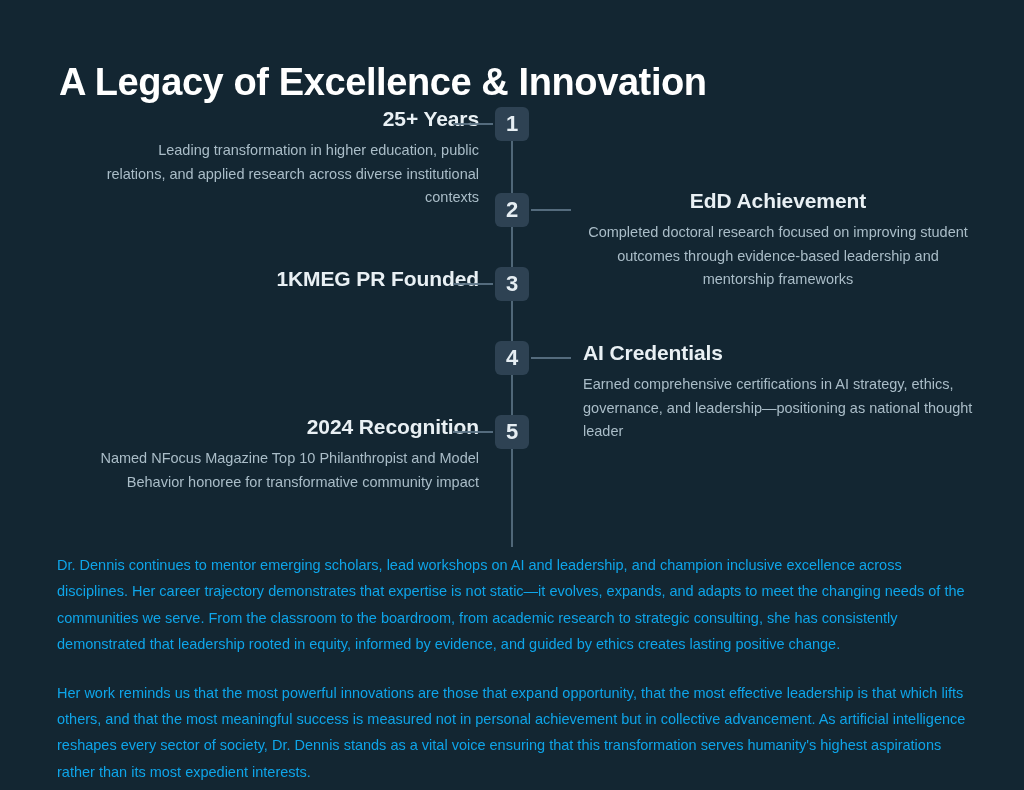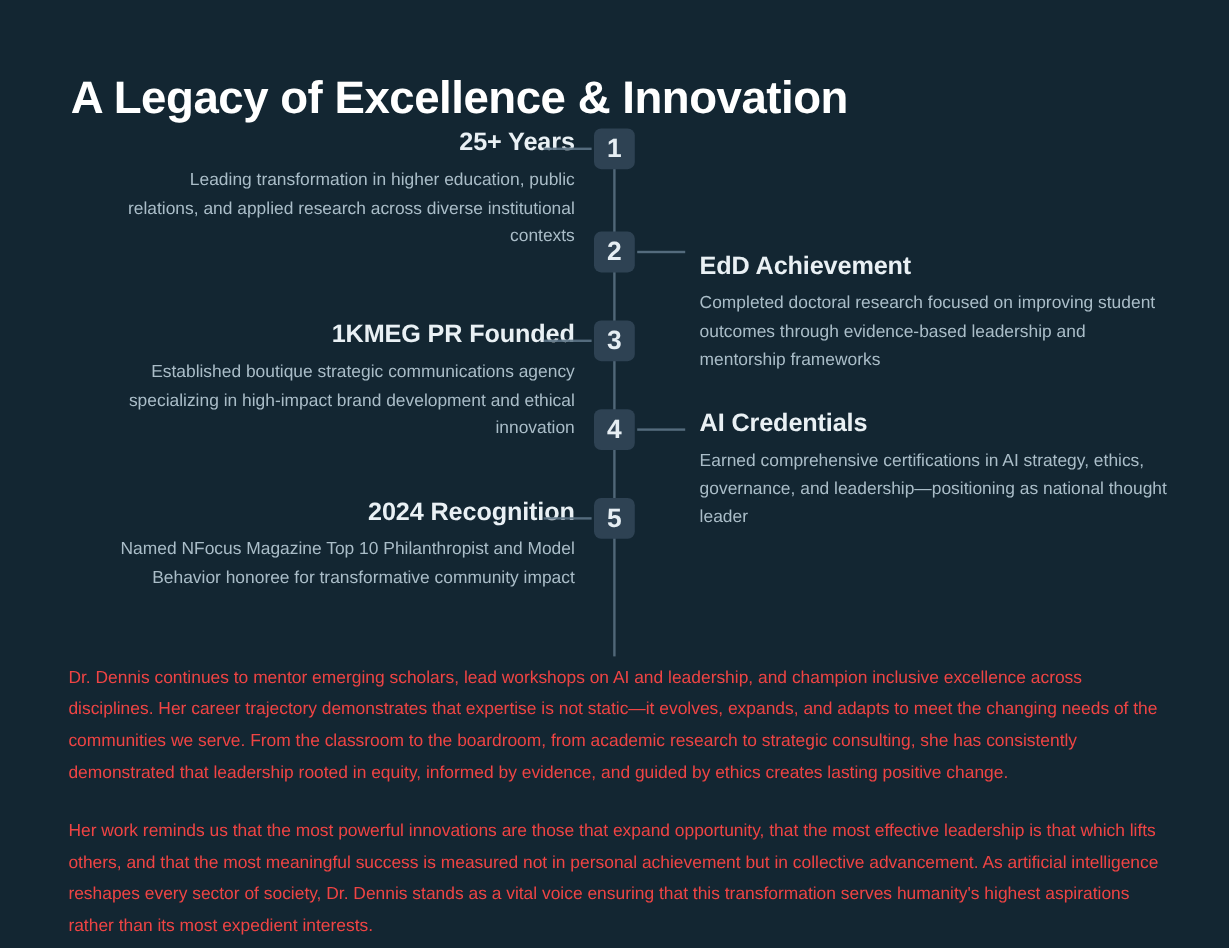--- a/index.html
+++ b/index.html
@@ -126,21 +126,21 @@
   .prose {
     position: absolute;
     left: 57px;
     top: 552px;
     width: 910px;
   }
   .prose p {
     margin: 0 0 22px 0;
     font-size: 14.5px;
     line-height: 1.82;
-    color: #ef4444;
+    color: #0ea5e9;
     text-align: left;
   }
   .prose p:last-child { margin-bottom: 0; }
 </style>
 </head>
 <body>
 
 <div class="page">
 
   <h1 class="page-title">A Legacy of Excellence &amp; Innovation</h1>
@@ -151,32 +151,31 @@
     <div class="tl-row" style="top:0px;">
       <div class="tl-content left" style="top:7px;">
         <div class="tl-heading">25+ Years</div>
         <div class="tl-desc">Leading transformation in higher education, public relations, and applied research across diverse institutional contexts</div>
       </div>
       <div class="connector left" style="top:23px;"></div>
       <div class="badge" style="top:7px;">1</div>
     </div>
 
     <div class="tl-row" style="top:86px;">
-      <div class="tl-content right" style="top:24px;">
+      <div class="tl-content right" style="top:3px;text-align:center;">
         <div class="tl-heading">EdD Achievement</div>
         <div class="tl-desc">Completed doctoral research focused on improving student outcomes through evidence-based leadership and mentorship frameworks</div>
       </div>
       <div class="connector right" style="top:23px;"></div>
       <div class="badge" style="top:7px;">2</div>
     </div>
 
     <div class="tl-row" style="top:160px;">
       <div class="tl-content left" style="top:7px;">
         <div class="tl-heading">1KMEG PR Founded</div>
-        <div class="tl-desc">Established boutique strategic communications agency specializing in high-impact brand development and ethical innovation</div>
       </div>
       <div class="connector left" style="top:23px;"></div>
       <div class="badge" style="top:7px;">3</div>
     </div>
 
     <div class="tl-row" style="top:234px;">
       <div class="tl-content right" style="top:7px;">
         <div class="tl-heading">AI Credentials</div>
         <div class="tl-desc">Earned comprehensive certifications in AI strategy, ethics, governance, and leadership—positioning as national thought leader</div>
       </div>

